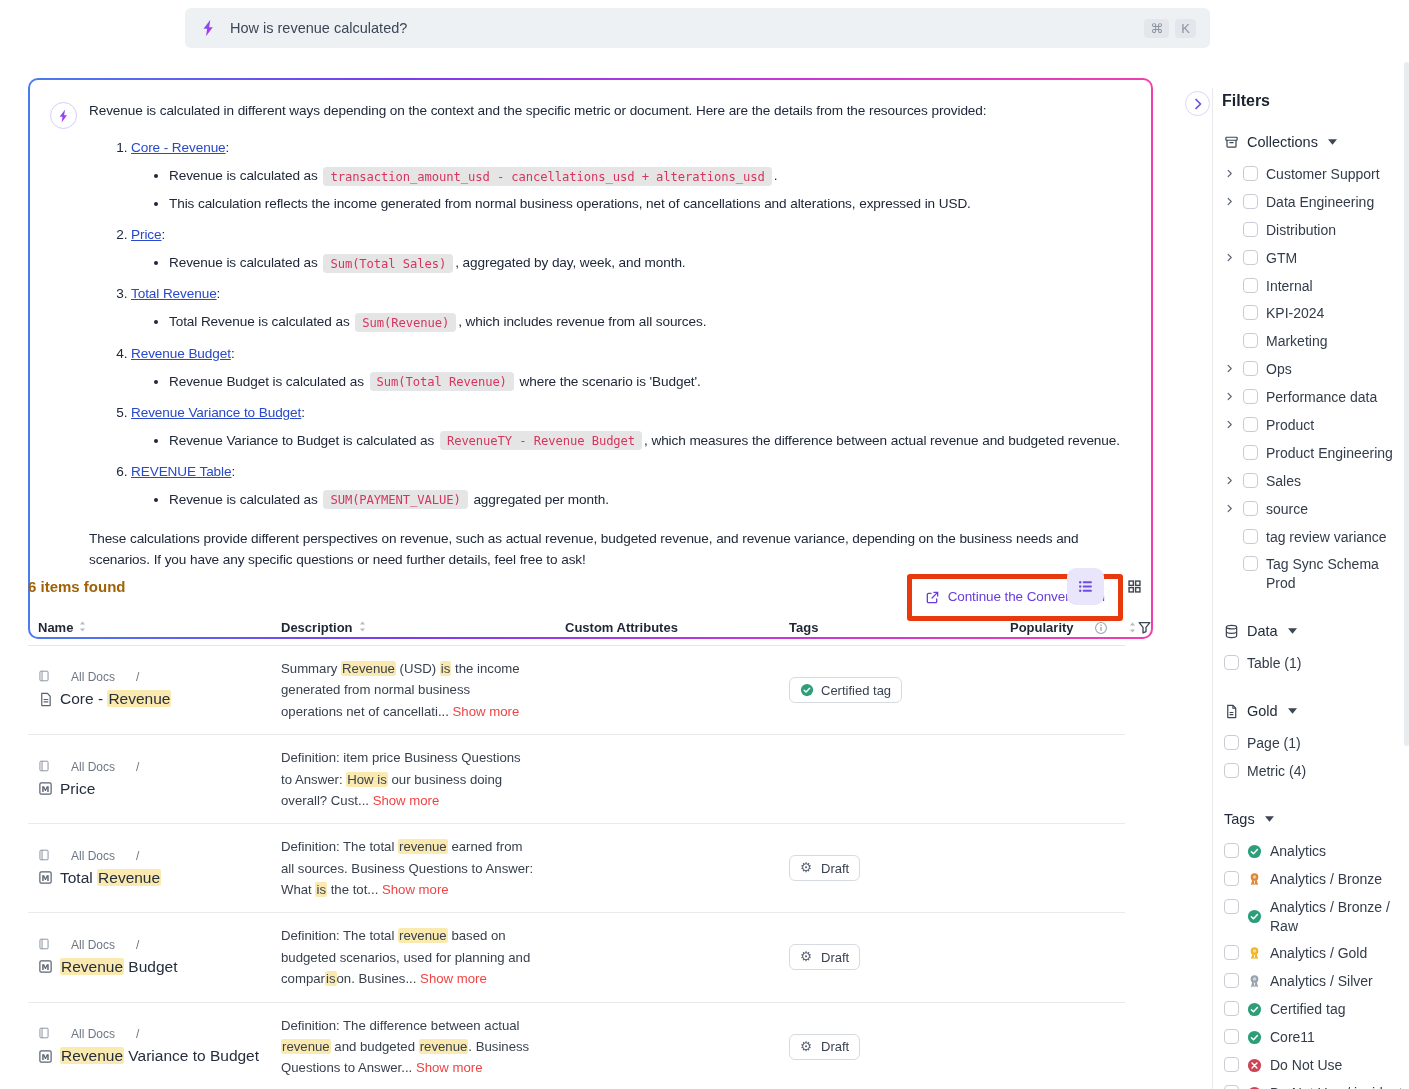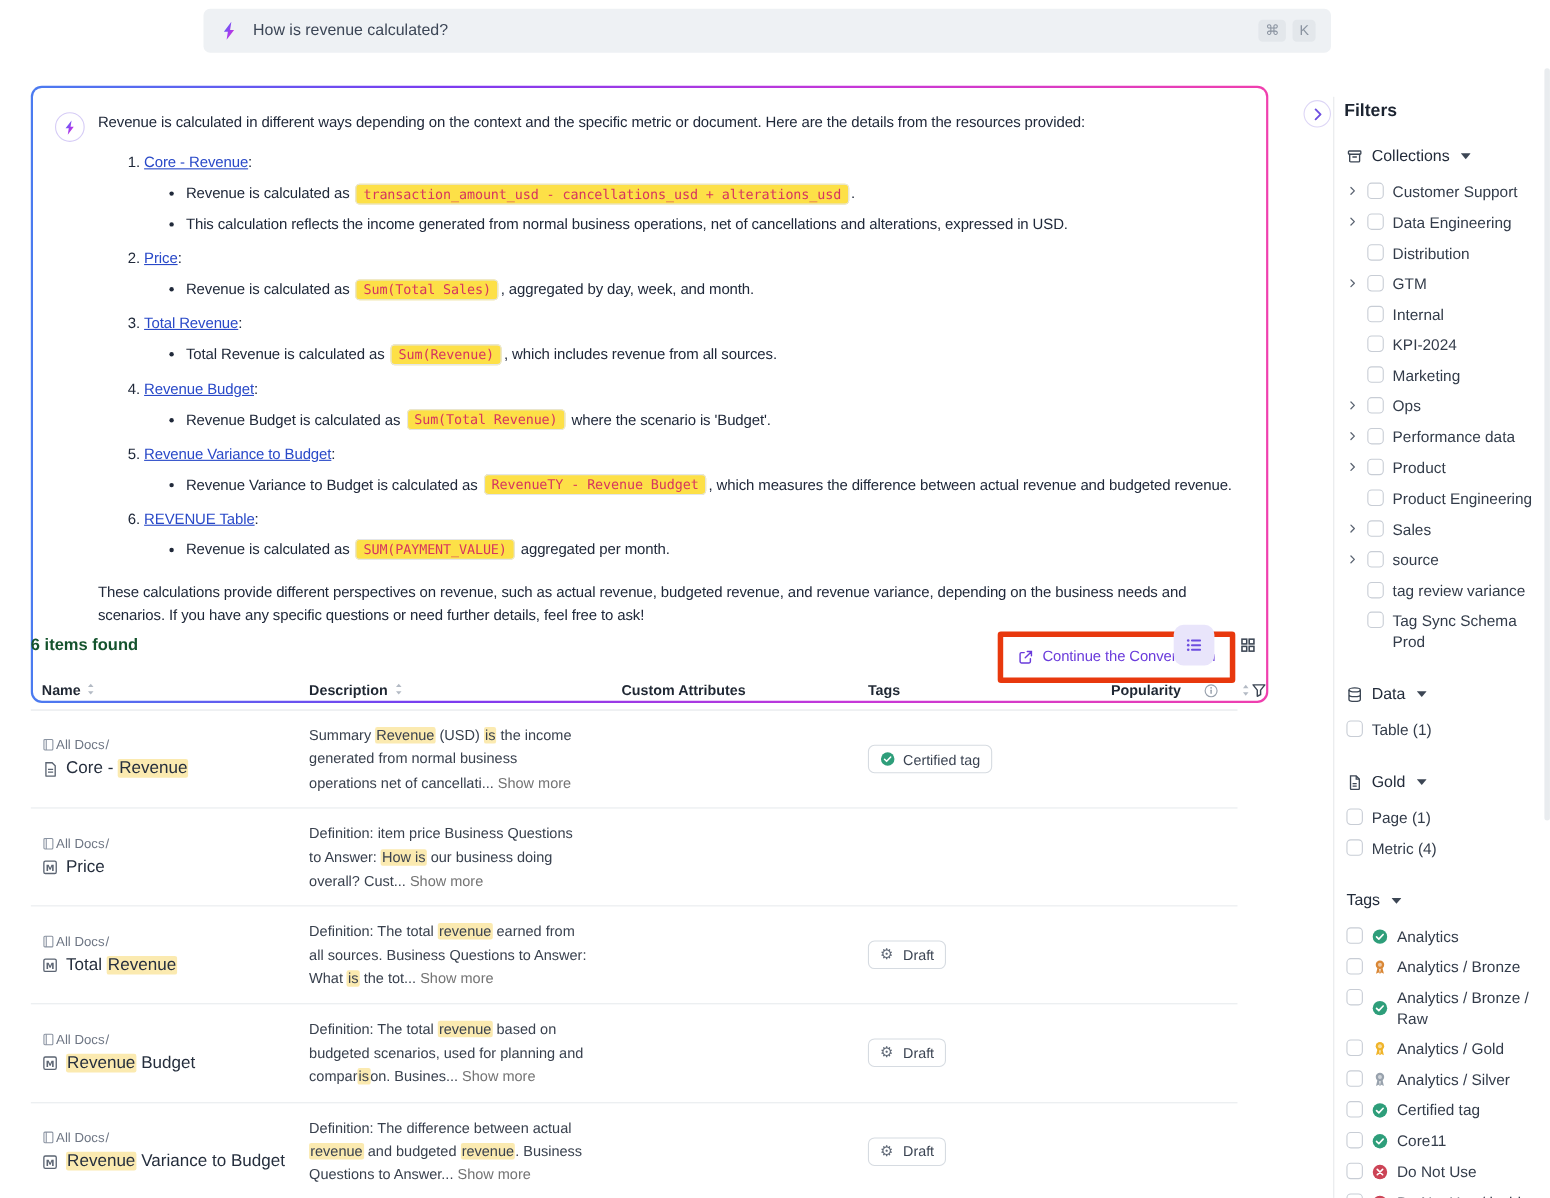--- a/index.html
+++ b/index.html
@@ -25,57 +25,57 @@
     display:flex;align-items:center;justify-content:center;margin-top:2px;}
   .ai-content{flex:1;font-size:13.6px;letter-spacing:-0.1px;line-height:1.55;color:#20293a;
     padding-right:10px;}
   .ai-content ol{margin:16px 0 0 22px;padding-left:20px;}
   .ai-content ol>li{margin-bottom:5px;}
   .item-head{display:inline;}
   .doc-link{color:#2949c8;text-decoration:underline;cursor:pointer;}
   .bullets{list-style:disc;margin:6px 0 10px 24px;padding-left:14px;}
   .bullets li{margin:7px 0;color:#20293a;}
   .code{font-family:"DejaVu Sans Mono","Liberation Mono",monospace;font-size:12.2px;
-    color:#d6355f;background:#fde047;border:1px solid #e4e6e9;border-radius:4px;
+    color:#d6355f;background:#e5e5e5;border:1px solid #e4e6e9;border-radius:4px;
     padding:1.5px 6px;margin:0 2px;white-space:nowrap;}
   .outro{margin-top:18px;}
   .continue-row{display:flex;justify-content:flex-end;margin-top:4px;}
   .red-box{border:5px solid #e8380d;border-radius:3px;padding:8px 13px;margin-right:2px;}
   .continue-link{display:flex;align-items:center;gap:8px;color:#6a3bdb;font-size:13.5px;
     text-decoration:none;cursor:pointer;}
 
   
   .results-bar{position:absolute;left:28px;top:566px;width:1125px;height:40px;
     display:flex;align-items:center;justify-content:space-between;}
-  .count{font-size:15px;font-weight:bold;color:#14532d;}
+  .count{font-size:15px;font-weight:bold;color:#a16207;}
   .view-toggles{display:flex;align-items:center;gap:12px;}
   .view-btn{width:37px;height:37px;border:none;background:transparent;border-radius:9px;
     display:flex;align-items:center;justify-content:center;cursor:pointer;}
   .view-btn.active{background:#e9e5fb;}
 
   
   .table{position:absolute;left:28px;top:620px;width:1097px;font-size:13.5px;}
   .thead,.trow{display:grid;grid-template-columns:253px 284px 224px 221px 115px;}
   .thead{font-size:13px;font-weight:bold;color:#1f2733;padding-bottom:10px;
     border-bottom:1px solid #e3e6ea;}
   .th{display:flex;align-items:flex-start;gap:5px;}
   .th.first{padding-left:10px;}
   .th-last{display:flex;align-items:center;justify-content:space-between;}
   .pop-group{display:flex;align-items:center;gap:20px;}
   .trow{border-bottom:1px solid #e8ebee;padding:12px 0;align-items:center;}
   .cell{min-height:10px;}
   .name-cell{padding-left:10px;padding-right:14px;}
-  .breadcrumb{display:flex;align-items:center;gap:1px;font-size:12px;color:#6e7684;
+  .breadcrumb{display:flex;align-items:flex-start;gap:21px;font-size:12px;color:#6e7684;
     margin-bottom:5px;flex-wrap:wrap;}
   .asset-name{display:flex;align-items:center;gap:7px;font-size:15.5px;color:#252e3d;
     line-height:1.3;cursor:pointer;}
   .nm-text{flex:1;}
   .desc-cell{padding-right:30px;color:#39414e;line-height:1.62;font-size:13.2px;}
   .hl{background:#fbeab0;border-radius:2px;padding:0 1px;text-align:center;}
-  .showmore{color:#737373;cursor:pointer;}
+  .showmore{color:#ef4444;cursor:pointer;}
   .tags-cell{display:flex;align-items:center;}
   .pill{display:inline-flex;align-items:center;gap:7px;border:1px solid #d6dbe1;
     border-radius:6px;padding:4.5px 10px;font-size:13px;color:#3a4352;background:#fff;
     cursor:pointer;white-space:nowrap;}
   .pop-cell{display:flex;justify-content:center;color:#9aa3ae;font-style:italic;font-size:13px;}
 
   
   .side-divider{position:absolute;left:1212px;top:88px;width:1px;height:1001px;background:#e7e9ec;}
   .collapse-btn{position:absolute;left:1185px;top:91px;width:25px;height:25px;border-radius:50%;
     border:1px solid #ddd6f6;background:#fff;display:flex;align-items:center;justify-content:center;

